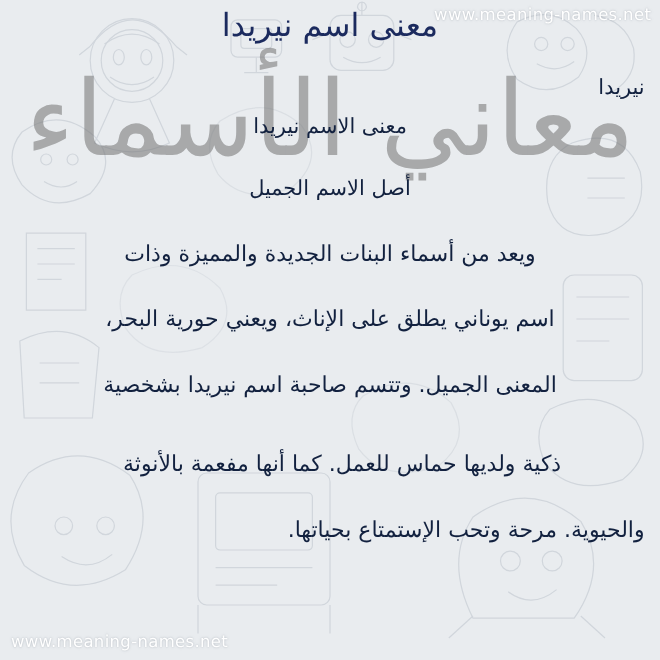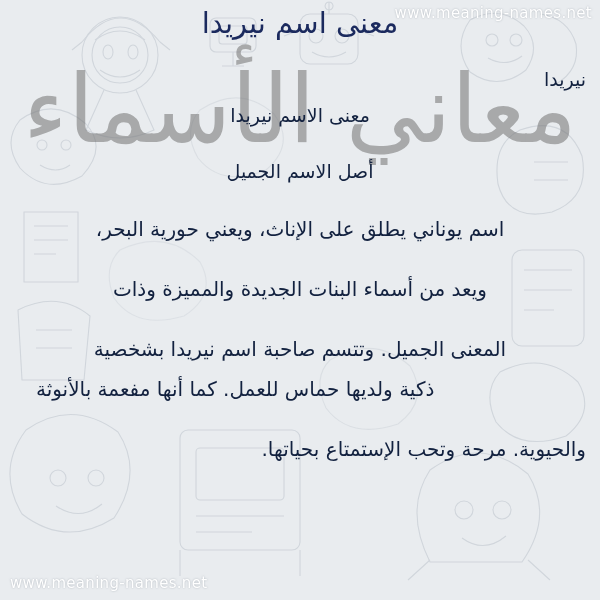--- a/index.html
+++ b/index.html
@@ -101,21 +101,21 @@
     line-height: 1.2;
     padding: 0 14px;
     white-space: nowrap;
   }
   .line.l0 { text-align: right; margin-top: 10px; font-size: 19px; }
   .line.l1 { text-align: center; margin-top: 13px; }
   .line.l2 { text-align: center; margin-top: 33px; }
   .line.l3 { text-align: center; margin-top: 35px; font-size: 20px; }
   .line.l4 { text-align: center; margin-top: 36px; font-size: 20px; }
   .line.l5 { text-align: center; margin-top: 36px; font-size: 20px; }
-  .line.l6 { text-align: left; margin-top: 16px; font-size: 20px; padding-left: 36px; }
+  .line.l6 { text-align: center; margin-top: 48px; font-size: 20px; padding-left: 36px; }
   .line.l7 { text-align: right; margin-top: 36px; font-size: 20px; }
 </style>
 </head>
 <body>
 
 <div class="page">
 
   <div class="bg-sketch">
     <svg viewBox="0 0 600 600" xmlns="http://www.w3.org/2000/svg">
       <g fill="none" stroke="#aab2bd" stroke-width="1.1" opacity="0.85">
@@ -195,20 +195,20 @@
 
   <div class="title">معنى اسم نيريدا</div>
 
   <div class="wm wm-top">www.meaning-names.net</div>
   <div class="wm wm-bottom">www.meaning-names.net</div>
 
   <div class="content">
     <div class="line l0">نيريدا</div>
     <div class="line l1">معنى الاسم نيريدا</div>
     <div class="line l2">أصل الاسم الجميل</div>
+    <div class="line l4">ويعد من أسماء البنات الجديدة والمميزة وذات</div>
     <div class="line l3">اسم يوناني يطلق على الإناث، ويعني حورية البحر،</div>
-    <div class="line l4">ويعد من أسماء البنات الجديدة والمميزة وذات</div>
     <div class="line l5">المعنى الجميل. وتتسم صاحبة اسم نيريدا بشخصية</div>
     <div class="line l6">ذكية ولديها حماس للعمل. كما أنها مفعمة بالأنوثة</div>
     <div class="line l7">والحيوية. مرحة وتحب الإستمتاع بحياتها.</div>
   </div>
 
 </div>
 
 </body></html>

